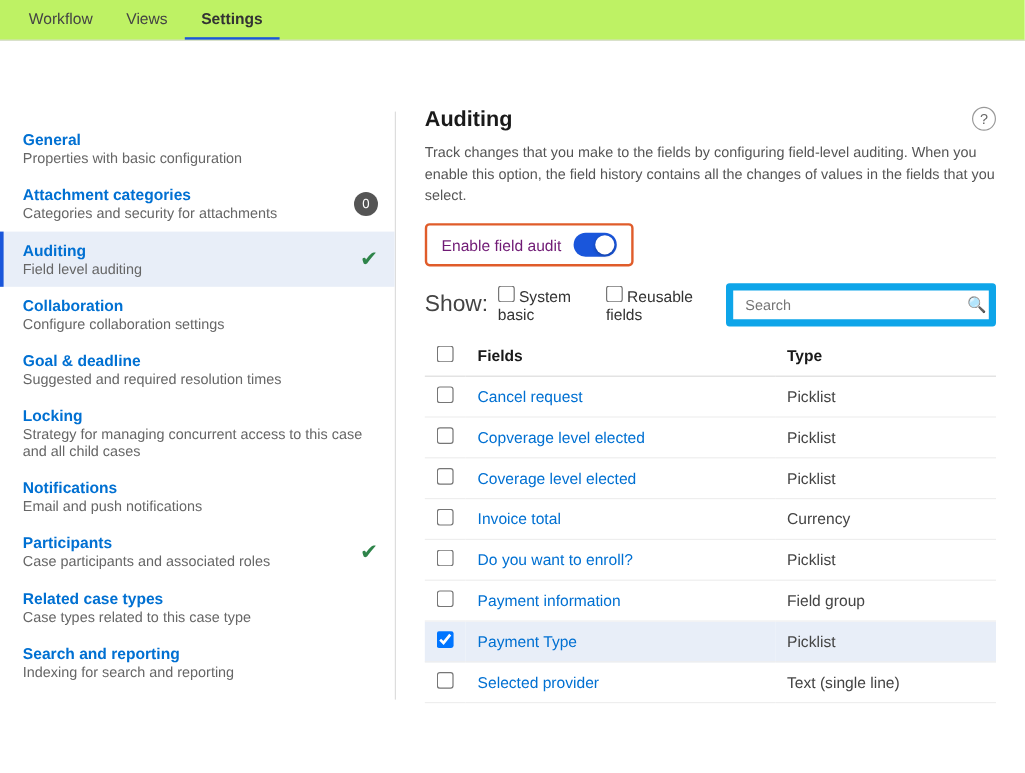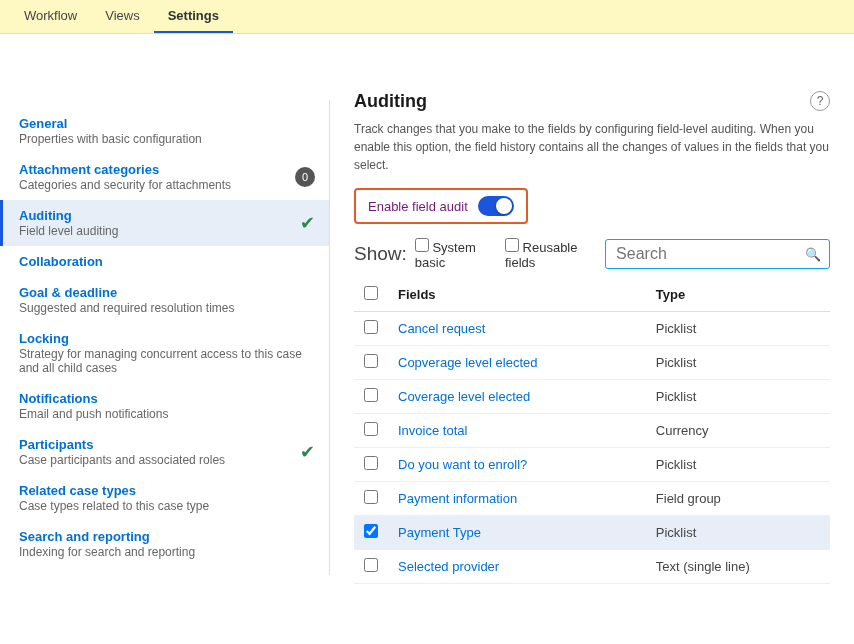--- a/index.html
+++ b/index.html
@@ -3,21 +3,21 @@
   <meta charset="utf-8">
   <style>
     * { box-sizing: border-box; margin: 0; padding: 0; }
     body { font-family: Arial, sans-serif; font-size: 13px; color: #333; background: #fff; width: 854px; height: 644px; overflow: hidden; }
 
     
     .top-nav {
       display: flex;
       border-bottom: 1px solid #ddd;
       padding: 0 10px;
-      background: #fef9c3;
+      background: #bef264;
     }
     .top-nav-item {
       padding: 8px 14px;
       cursor: pointer;
       color: #444;
       font-size: 13px;
       border-bottom: 2px solid transparent;
     }
     .top-nav-item.active {
       color: #333;
@@ -163,23 +163,23 @@
     
     .search-container {
       position: relative;
       width: 260px;
       margin-left: auto;
       margin-bottom: 0;
     }
     .search-input {
       width: 100%;
       padding: 5px 30px 5px 10px;
-      border: 1px solid #0ea5e9;
+      border: 6px solid #0ea5e9;
       border-radius: 3px;
-      font-size: 16px;
+      font-size: 12px;
       color: #888;
       outline: none;
     }
     .search-icon-wrap {
       position: absolute;
       right: 8px;
       top: 50%;
       transform: translateY(-50%);
       color: #888;
       font-size: 13px;
@@ -252,20 +252,21 @@
         <div class="sidebar-item-subtitle">Categories and security for attachments</div>
         <span class="sidebar-badge">0</span>
       </div>
       <div class="sidebar-item active">
         <div class="sidebar-item-title">Auditing</div>
         <div class="sidebar-item-subtitle">Field level auditing</div>
         <span class="sidebar-check">✔</span>
       </div>
       <div class="sidebar-item">
         <div class="sidebar-item-title">Collaboration</div>
+        <div class="sidebar-item-subtitle">Configure collaboration settings</div>
       </div>
       <div class="sidebar-item">
         <div class="sidebar-item-title">Goal &amp; deadline</div>
         <div class="sidebar-item-subtitle">Suggested and required resolution times</div>
       </div>
       <div class="sidebar-item">
         <div class="sidebar-item-title">Locking</div>
         <div class="sidebar-item-subtitle">Strategy for managing concurrent access to this case and all child cases</div>
       </div>
       <div class="sidebar-item">

